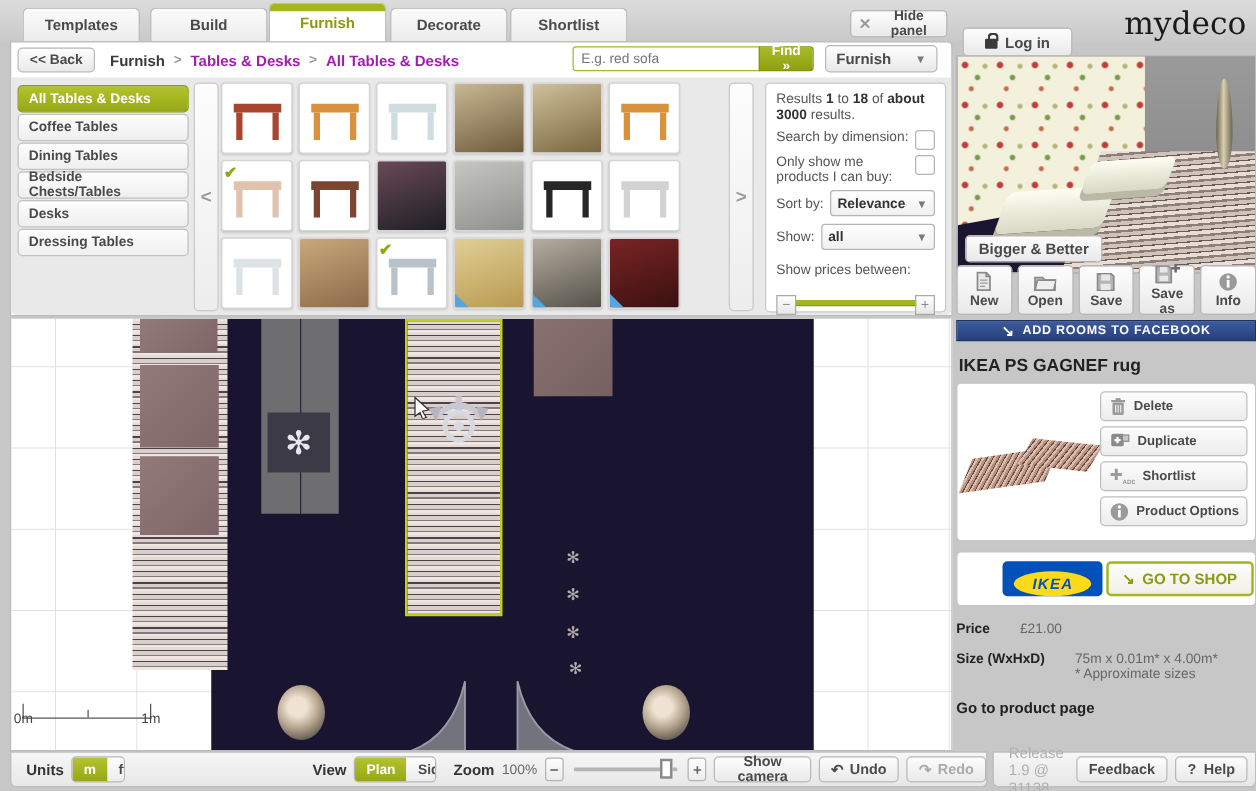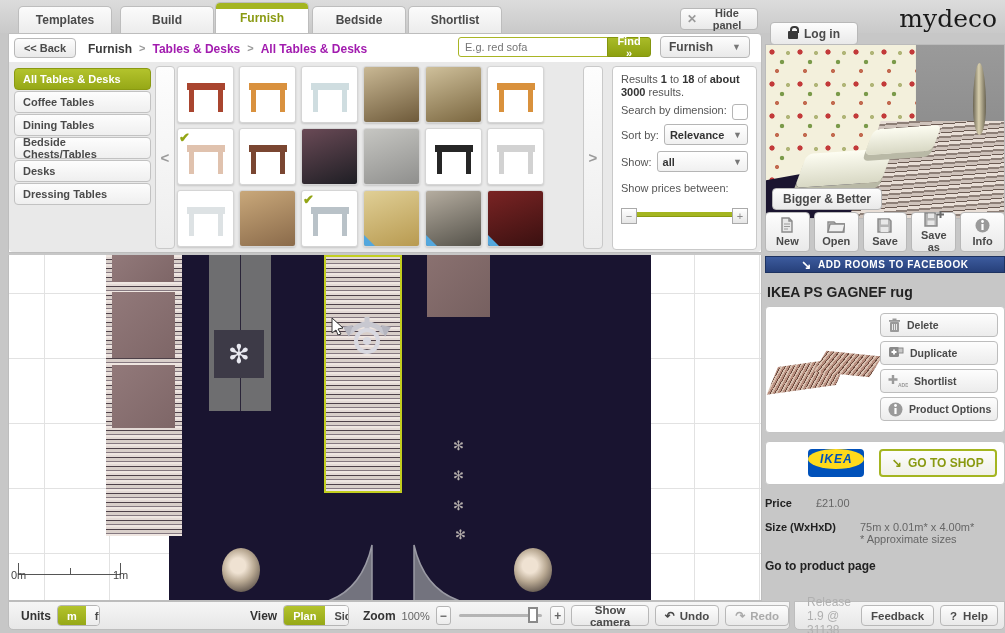--- a/index.html
+++ b/index.html
@@ -68,21 +68,21 @@
   #fbbanner{left:765px;top:256px;width:240px;height:17px;background:linear-gradient(#3c5b9e,#27407a);border:1px solid #1d3260;color:#fff;font-weight:bold;font-size:10px;letter-spacing:.6px;display:flex;align-items:center;justify-content:center;gap:6px;box-sizing:border-box;position:absolute;}
   
   #detail{left:765px;top:276px;width:240px;height:324px;position:absolute;font-size:11px;color:#333;}
   #dtitle{font-size:14px;font-weight:bold;color:#222;margin:8px 0 6px 2px;}
   #dbox{background:#fff;border:1px solid #c5c5c5;border-radius:4px;height:125px;position:relative;}
   #dthumb{position:absolute;left:6px;top:38px;width:105px;height:52px;}
   .rugpiece{position:absolute;background:repeating-linear-gradient(100deg,#b98f80 0 2px,#6a4a3e 2px 3px,#d8c0b0 3px 5px);}
   .dactions{position:absolute;right:6px;top:6px;width:118px;display:flex;flex-direction:column;gap:4px;}
   .dact{height:24px;background:linear-gradient(#fdfdfd,#ececec);border:1px solid #bdbdbd;border-radius:4px;display:flex;align-items:center;gap:6px;padding:0 7px;font-weight:bold;font-size:11px;color:#4a4a4a;box-sizing:border-box;}
   #shoprow{margin-top:8px;background:#fff;border:1px solid #c5c5c5;border-radius:4px;height:42px;display:flex;align-items:center;justify-content:space-around;}
-  #ikealogo{width:56px;height:28px;background:#0051ba;border-radius:4px;display:flex;align-items:flex-start;justify-content:center;margin-left:35px;}
+  #ikealogo{width:80px;height:28px;background:#0051ba;border-radius:4px;display:flex;align-items:flex-end;justify-content:center;margin-left:35px;}
   #ikeaoval{width:62px;height:20px;background:#ffda1a;border-radius:50%;display:flex;align-items:center;justify-content:center;font-weight:bold;font-style:italic;font-size:12px;color:#0051ba;letter-spacing:1px;}
   #goshop{width:118px;height:28px;background:linear-gradient(#fdfdfd,#f0f0e6);border:2px solid #a4b520;border-radius:4px;color:#8a9a12;font-weight:bold;font-size:12px;display:flex;align-items:center;justify-content:center;gap:6px;box-sizing:border-box;}
   .drow{display:flex;margin-top:12px;gap:24px;}
   .dlabel{font-weight:bold;color:#222;flex:none;}
   .dval{color:#666;}
   #dlink{font-weight:bold;color:#222;margin-top:14px;font-size:12px;}
   
   #canvas{left:8px;top:255px;width:754px;height:346px;background:#fff;background-image:linear-gradient(#e2e2e2 1px,transparent 1px),linear-gradient(90deg,#e2e2e2 1px,transparent 1px);background-size:65px 65px;background-position:-30px -27px;overflow:hidden;border:1px solid #bdbdbd;border-top:none;box-sizing:border-box;}
   #room{position:absolute;left:160px;top:0;width:482px;height:346px;background:#191430;}
   .rug{position:absolute;background:repeating-linear-gradient(0deg,#efe6e1 0 2px,#857880 2px 3px,#d9cfca 3px 6px,#4e4149 6px 7px,#e4dad6 7px 9px);}
@@ -125,21 +125,21 @@
         <span>Templates</span>
       </div>
       <div class="tab" style="left: 120px;">
         <span>Build</span>
       </div>
       <div class="tab active" style="left: 215px;">
         <span class="tabstripe"></span>
         <span>Furnish</span>
       </div>
       <div class="tab" style="left: 312px;">
-        <span>Bedside</span>
+        <span>Decorate</span>
       </div>
       <div class="tab" style="left: 408px;">
         <span>Shortlist</span>
       </div>
     </div>
   <button class="pillbtn abs" id="hidepanel">
     <span class="xicon">✕</span>
     <span>Hide panel</span>
   </button>
   <button class="pillbtn" id="loginbtn">
@@ -229,20 +229,24 @@
       <div class="corner"></div>
     </div>
   </div>
 
 <div class="abs" id="results">
   <div class="resrow">
     <span>Results</span> <b>1</b> <span>to</span> <b>18</b> <span>of</span> <b>about 3000</b> <span>results.</span>
   </div>
   <div class="chkrow">
     <span>Search by dimension:</span>
+    <span class="chk"></span>
+  </div>
+  <div class="chkrow">
+    <span style="width:100px;">Only show me products I can buy:</span>
     <span class="chk"></span>
   </div>
   <div class="ddrow">
     <span>Sort by:</span>
     <span class="dd">
         <span>Relevance</span>
         <span class="ddarrow">▼</span>
       </span>
   </div>
   <div class="ddrow">

